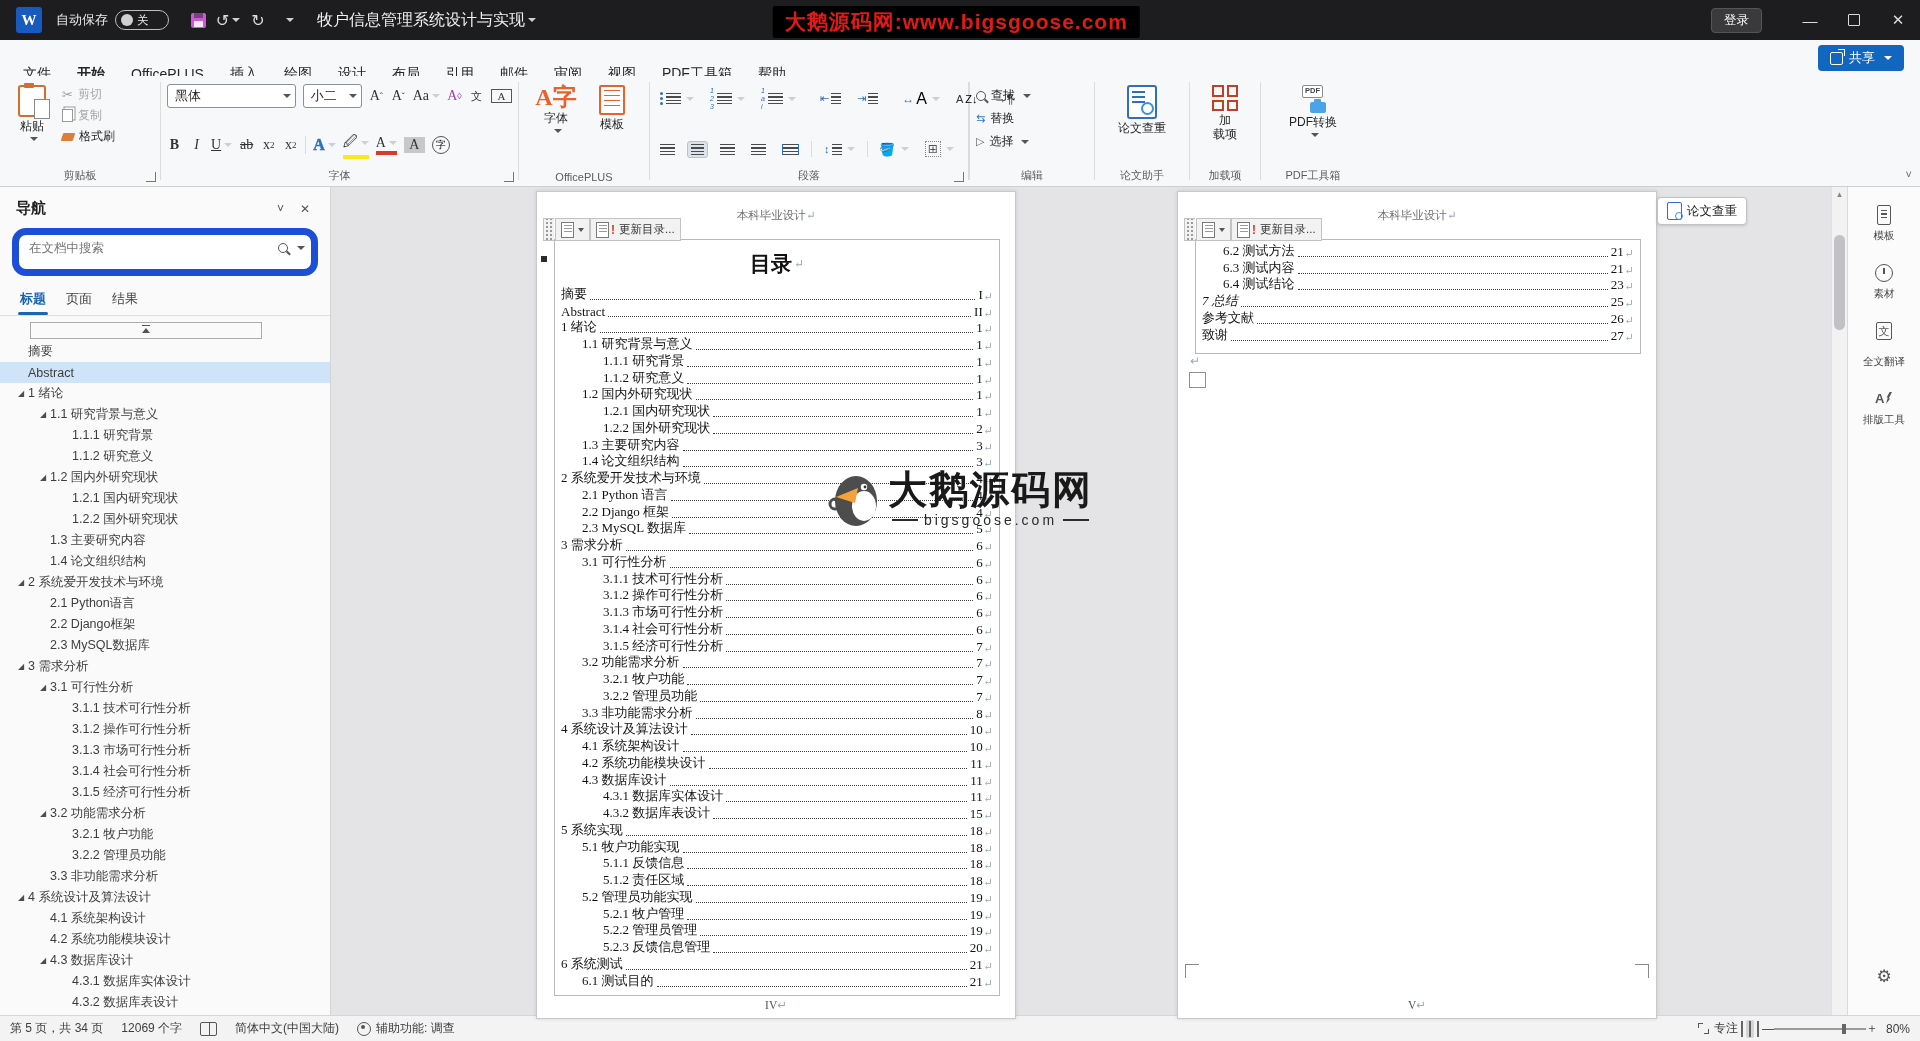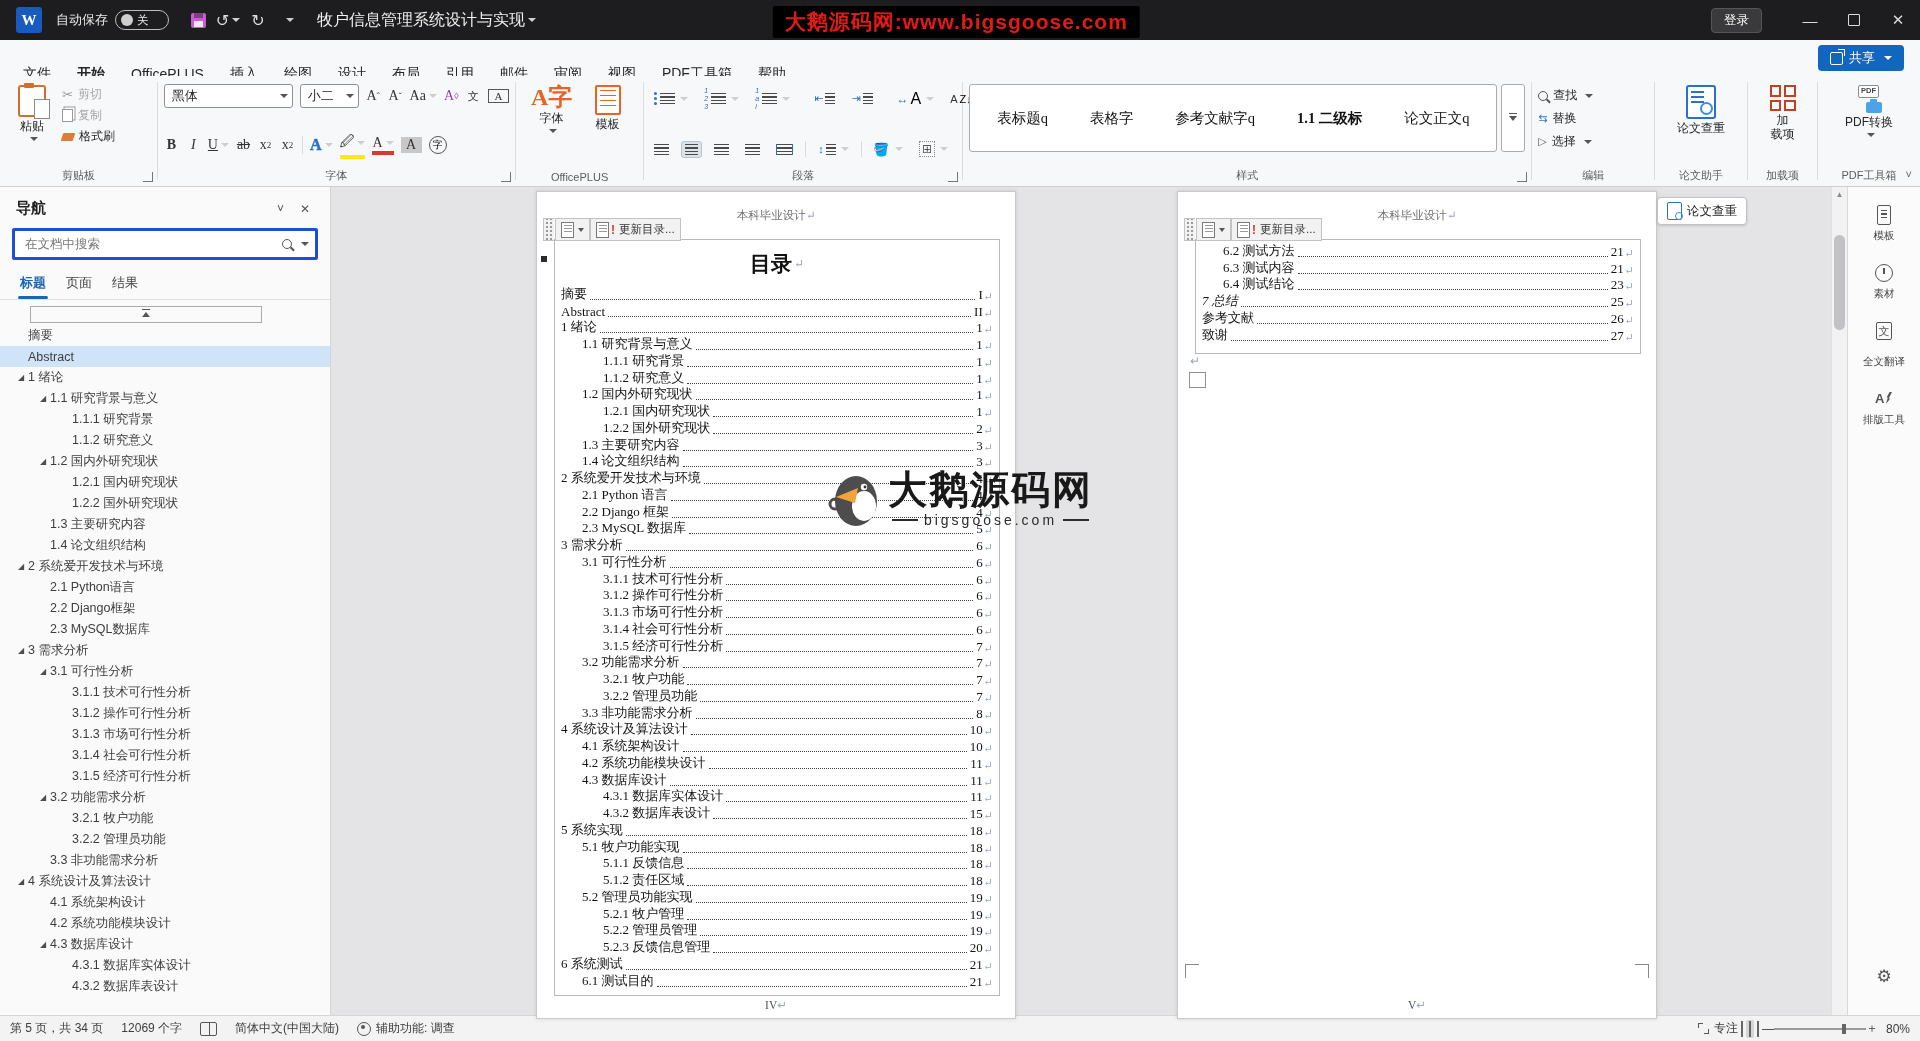--- a/index.html
+++ b/index.html
@@ -100,21 +100,21 @@
   .collapse-chev{position:absolute;right:8px;bottom:6px;color:#666;font-size:11px;}
 
   
   .main{flex:1;display:flex;min-height:0;position:relative;}
 
   
   .navpane{width:330px;flex:0 0 auto;background:#fafafa;border-right:1px solid #d4d4d4;display:flex;flex-direction:column;position:relative;}
   .nav-header{display:flex;align-items:center;padding:12px 12px 6px 16px;}
   .nav-title{font-size:15px;font-weight:bold;color:#1f1f1f;flex:1;}
   .nav-hbtn{color:#555;font-size:12px;padding:0 8px;}
-  .nav-search{margin:4px 12px 10px 12px;height:26px;border:3px solid #1d4ed8;border-radius:2px;background:#fff;display:flex;align-items:center;padding:0 6px 0 8px;gap:6px;}
+  .nav-search{margin:4px 12px 10px 12px;height:26px;border:7px solid #1d4ed8;border-radius:14px;background:#fff;display:flex;align-items:center;padding:0 6px 8px 8px;gap:6px;}
   .nav-search input{border:none;outline:none;flex:1;font-size:12.5px;color:#333;background:transparent;font-family:inherit;}
   .nav-search input::placeholder{color:#767676;}
   .nav-tabs{display:flex;gap:4px;padding:0 12px;border-bottom:1px solid #e0e0e0;}
   .nav-tab{font-size:13px;color:#444;padding:4px 8px 7px 8px;position:relative;}
   .nav-tab.active{color:#1a66b3;font-weight:bold;}
   .nav-tab.active::after{content:"";position:absolute;left:6px;right:6px;bottom:0;height:3px;background:#1a66b3;border-radius:2px;}
   .nav-list{flex:1;overflow:hidden;padding-top:6px;position:relative;}
   .jumptop{margin:0 68px 2px 30px;height:15px;border:1px solid #ababab;display:flex;align-items:center;justify-content:center;}
   .jumptop .tt{width:0;height:0;border-left:4px solid transparent;border-right:4px solid transparent;border-bottom:5px solid #555;position:relative;}
   .jumptop .tt::before{content:"";position:absolute;left:-4px;top:-3px;width:8px;height:1.4px;background:#555;}
@@ -430,34 +430,20 @@
               <span style="font-size:12px;color:#555;border:1px dotted #888;padding:0 2px">⊞</span>
               <span class="chev"></span>
             </span>
         </div>
       </div>
       <div class="rg-label">段落</div>
       <div class="launcher"></div>
     </div>
     <div class="vdiv"></div>
 
-    <div class="rgroup" style="width:568px">
-      <div class="gallery" id="styles-gallery">
-          <div class="gitem">表标题q</div>
-          <div class="gitem">表格字</div>
-          <div class="gitem">参考文献字q</div>
-          <div class="gitem b">1.1 二级标</div>
-          <div class="gitem">论文正文q</div>
-        </div>
-      <div class="gscroll">
-          <span class="tridown"></span>
-        </div>
-      <div class="rg-label">样式</div>
-      <div class="launcher"></div>
-    </div>
     <div class="vdiv"></div>
 
     <div class="rgroup" style="width:112px">
       <div class="editcol">
         <div class="smallbtn">
             <span class="mag gray"></span>
             <span>查找</span>
             <span class="chev" style="border-top-color:#555"></span>
           </div>
         <div class="smallbtn">

